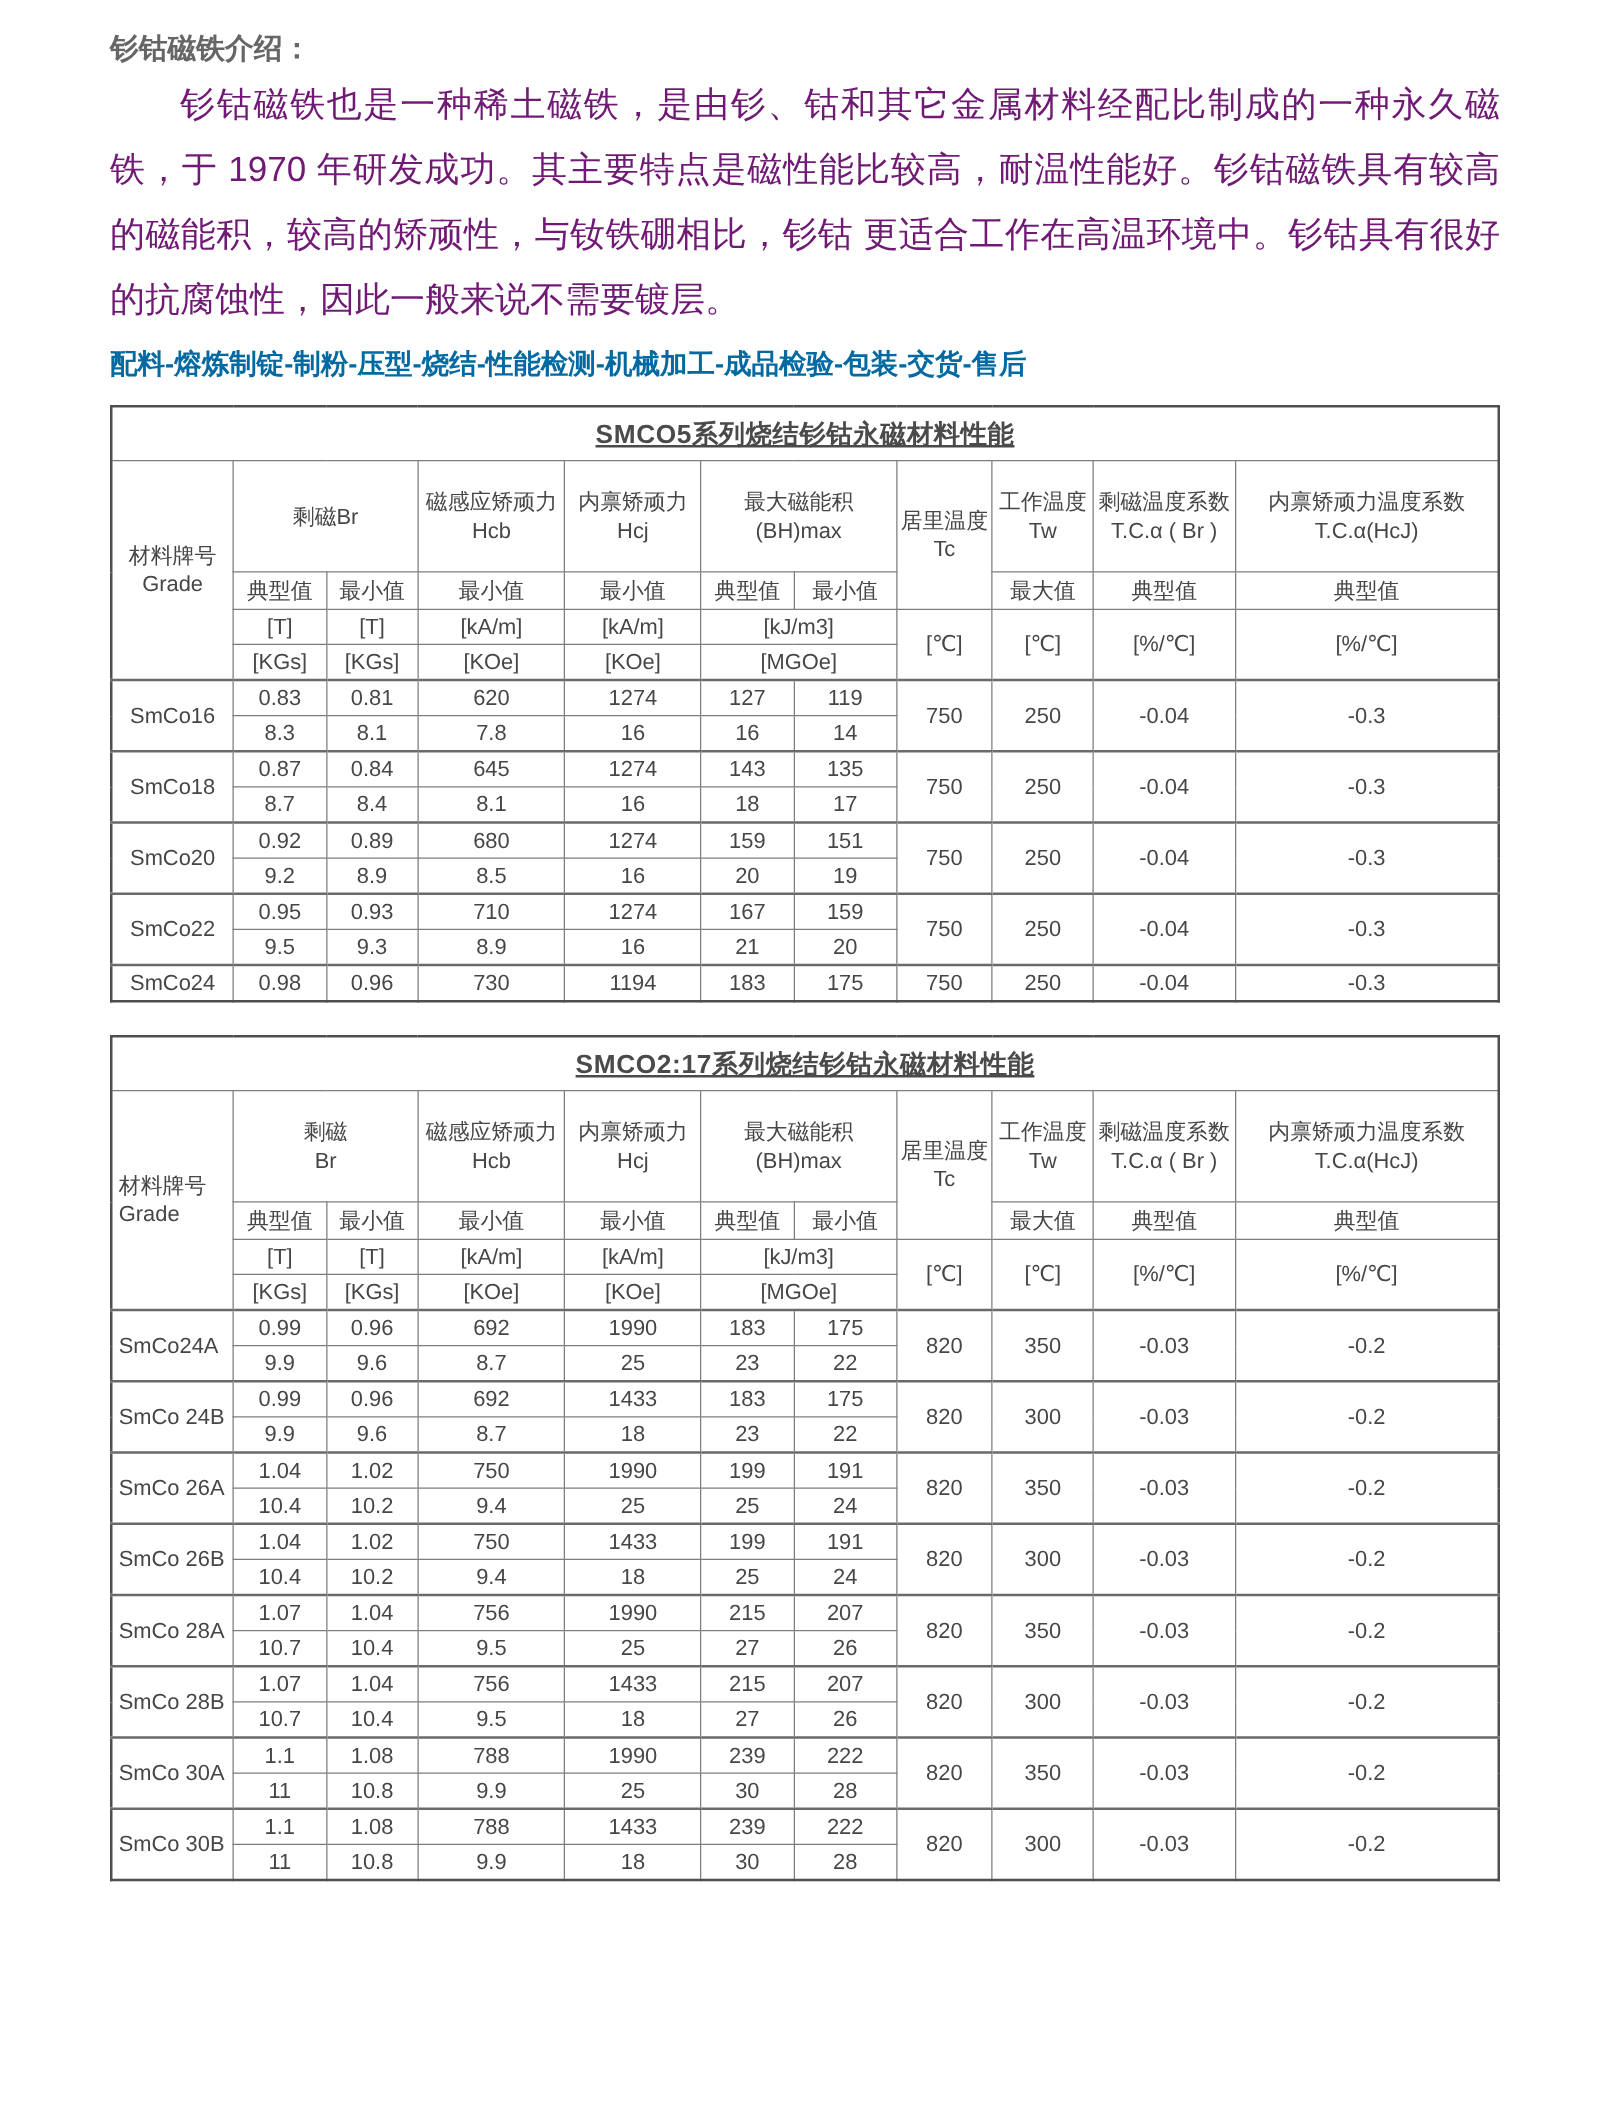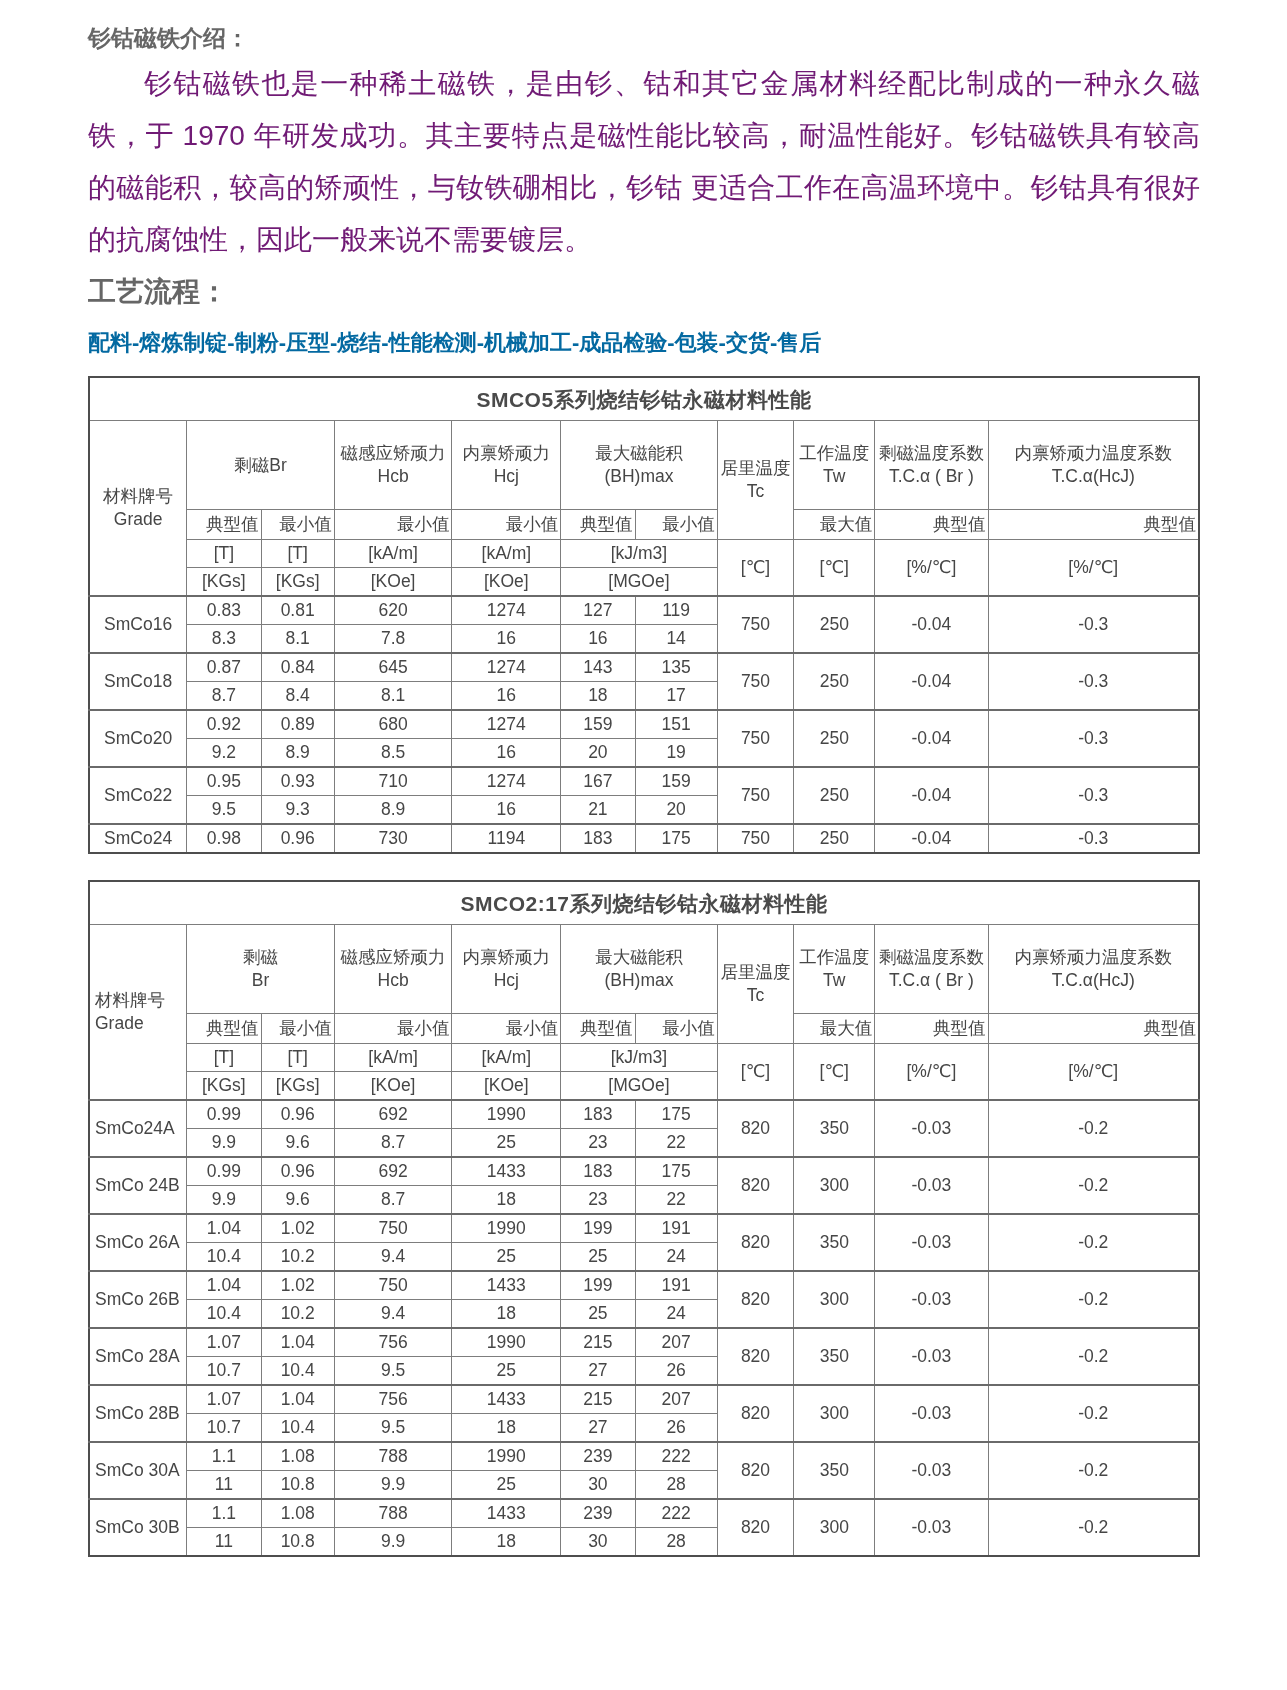--- a/index.html
+++ b/index.html
@@ -28,40 +28,39 @@
     border:2px solid #4e4e4e; color:#464646;
   }
   table.spec.t1 { margin-top:2px; margin-bottom:26px; }
   .spec th, .spec td {
     border:1px solid #7d7d7d; text-align:center; vertical-align:middle;
     padding:1px 2px; font-weight:normal; white-space:pre-line;
     overflow:hidden;
   }
   .spec .tbl-title {
     font-size:21px; font-weight:bold; color:#4a4a4a;
-    height:40px; letter-spacing:0.5px;
+    height:40px; letter-spacing:0.5px;text-decoration:underline;
   }
   .spec thead th { font-size:17.5px; line-height:23px; }
   .spec thead tr.main-row th { height:86px; }
-  .spec thead tr.sub-row th { height:27px;text-align:right; }
+  .spec thead tr.sub-row th { height:27px; }
   .spec thead tr.unit-row th { height:25px; }
   .spec thead { border-bottom:2px solid #565656; }
   .spec tbody td { font-size:17.5px; height:25px; line-height:23px; }
   .spec tbody tr.g-top td { border-top:2px solid #6a6a6a; }
   .spec tbody td.grade-cell { }
   .t2 tbody td.grade-cell, .t2 thead th.th-grade { text-align:left; padding-left:5px; }
 </style>
 </head>
 <body>
 
 <div class="page">
 
   <h2 class="doc-heading">钐钴磁铁介绍：</h2>
   <p class="doc-para">钐钴磁铁也是一种稀土磁铁，是由钐、钴和其它金属材料经配比制成的一种永久磁铁，于 1970 年研发成功。其主要特点是磁性能比较高，耐温性能好。钐钴磁铁具有较高的磁能积，较高的矫顽性，与钕铁硼相比，钐钴 更适合工作在高温环境中。钐钴具有很好的抗腐蚀性，因此一般来说不需要镀层。</p>
-  <h2 class="doc-heading-2">工艺流程：</h2>
   <p class="doc-process">配料-熔炼制锭-制粉-压型-烧结-性能检测-机械加工-成品检验-包装-交货-售后</p>
 
   <table class="spec t1">
     <colgroup>
       <col style="width:8.8%">
         <col style="width:6.7%">
         <col style="width:6.6%">
       <col style="width:10.6%">
         <col style="width:9.8%">
         <col style="width:6.7%">

